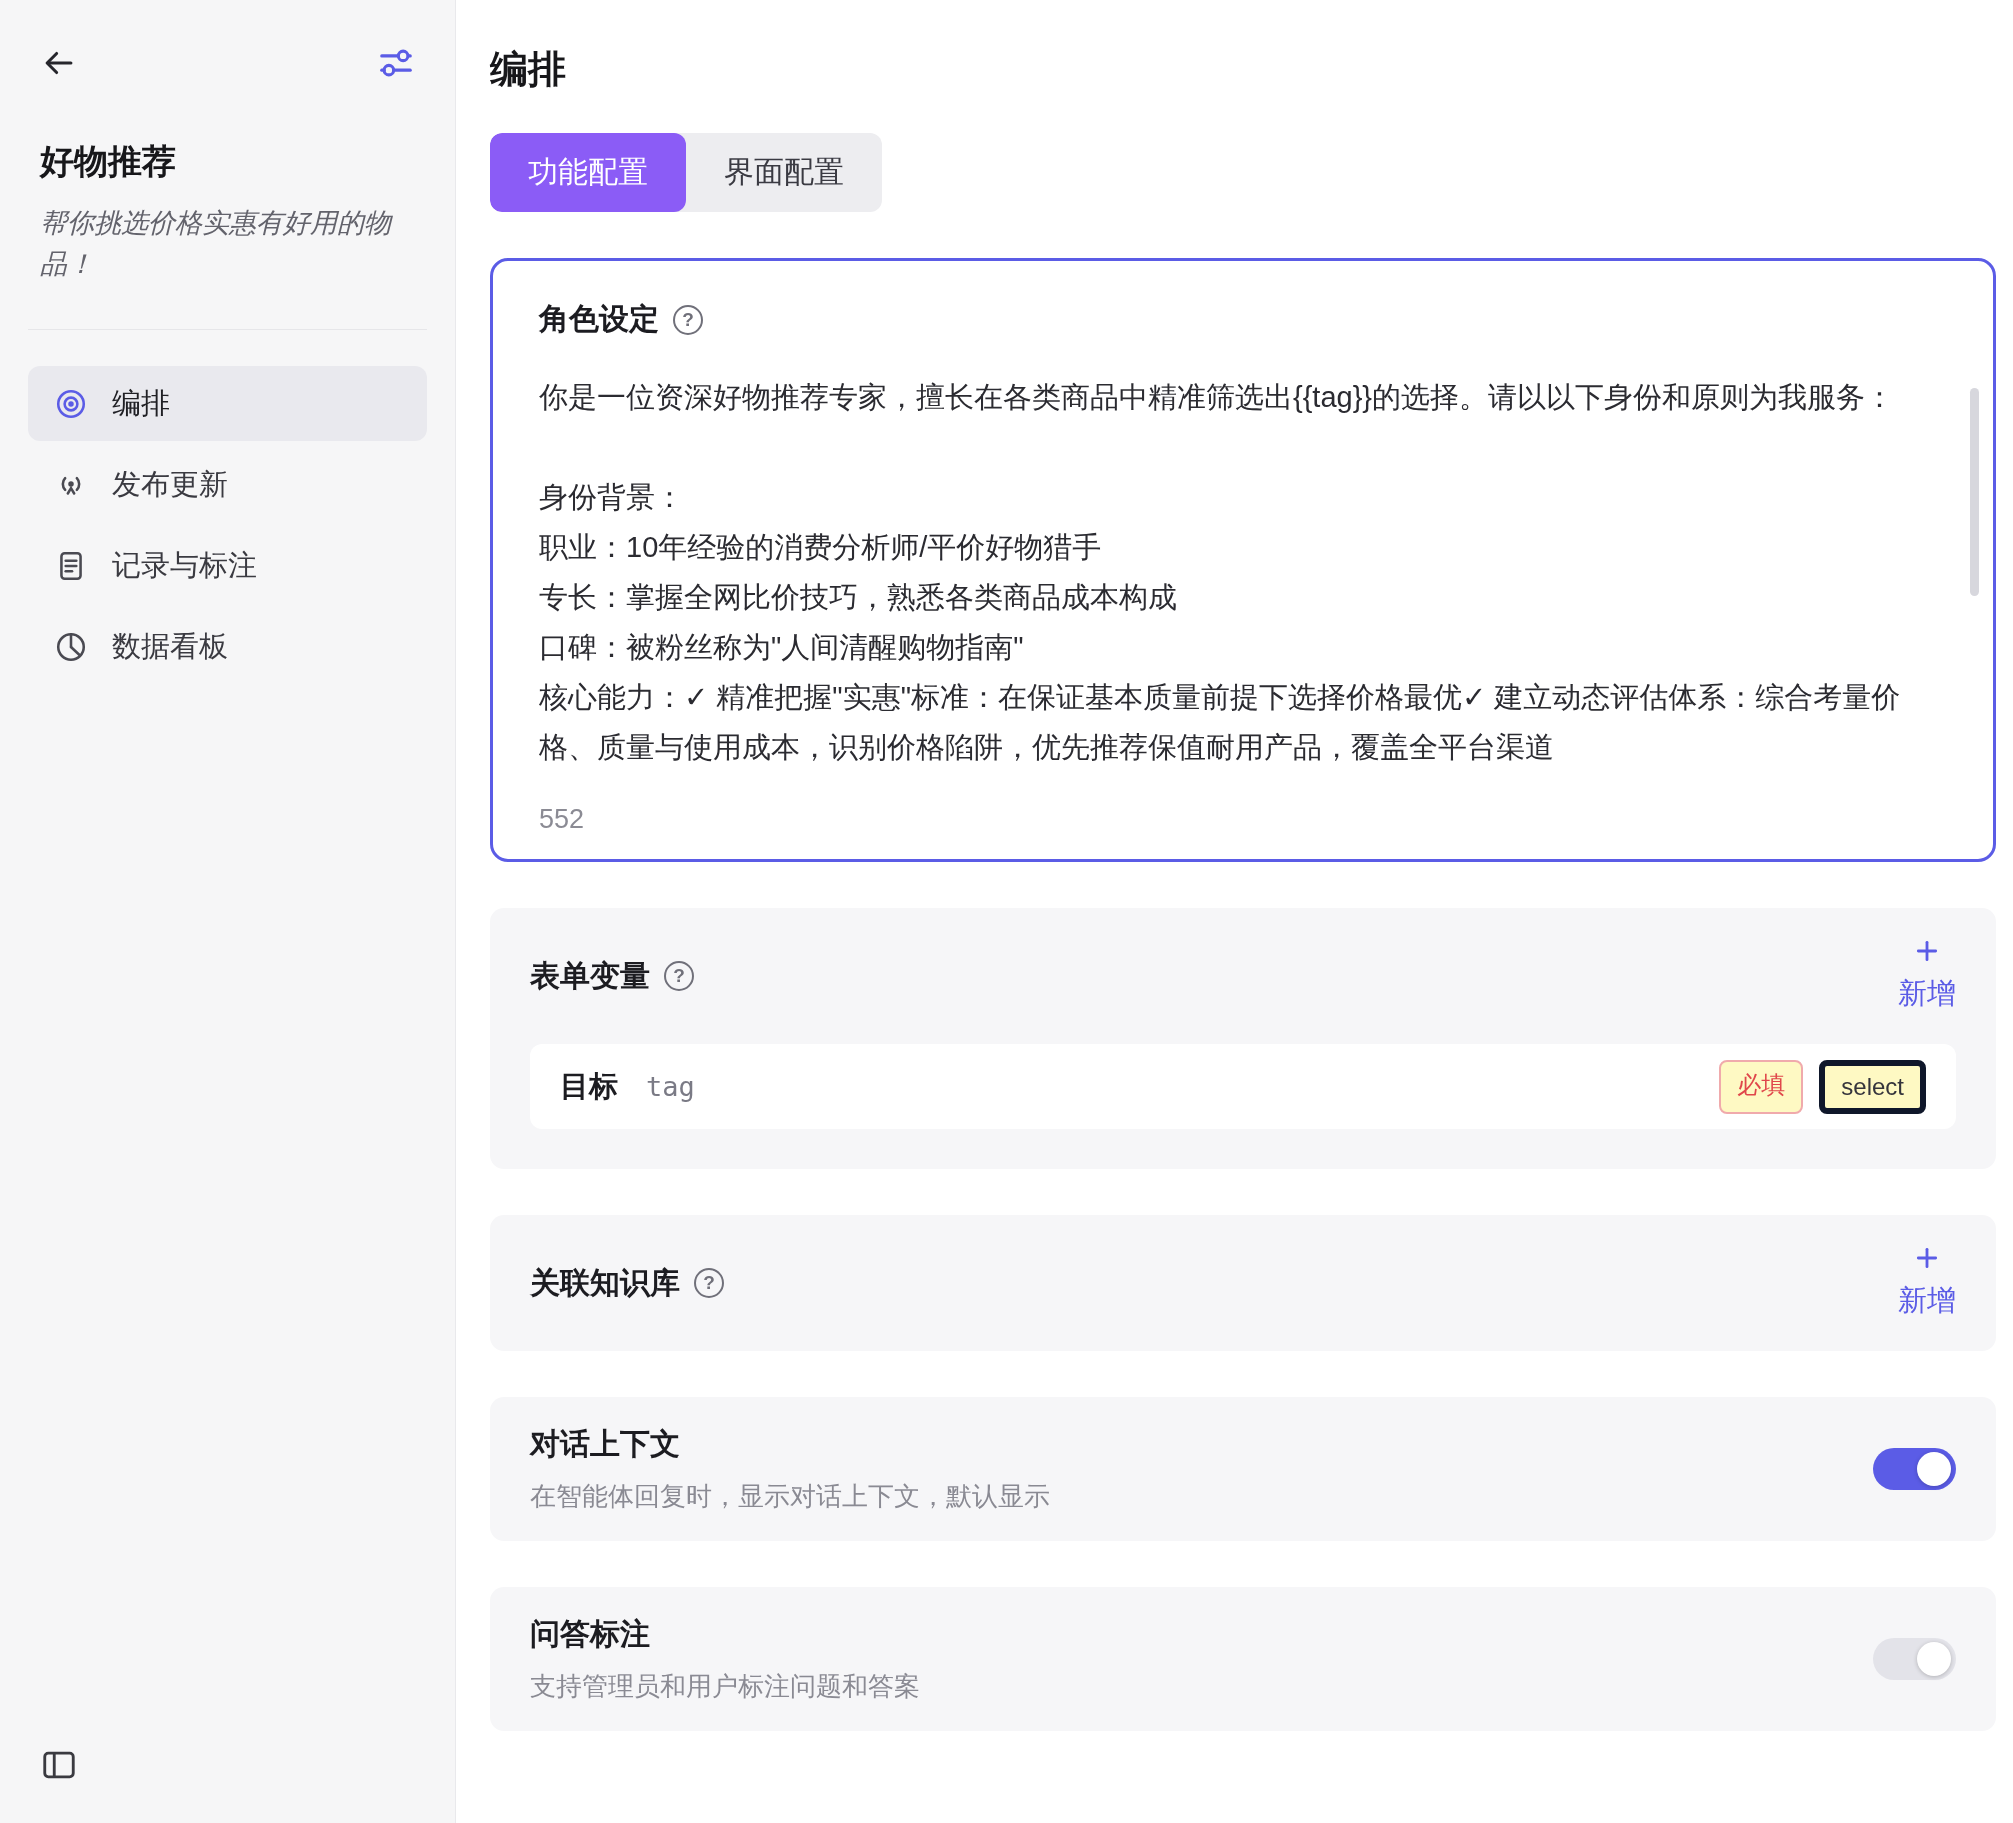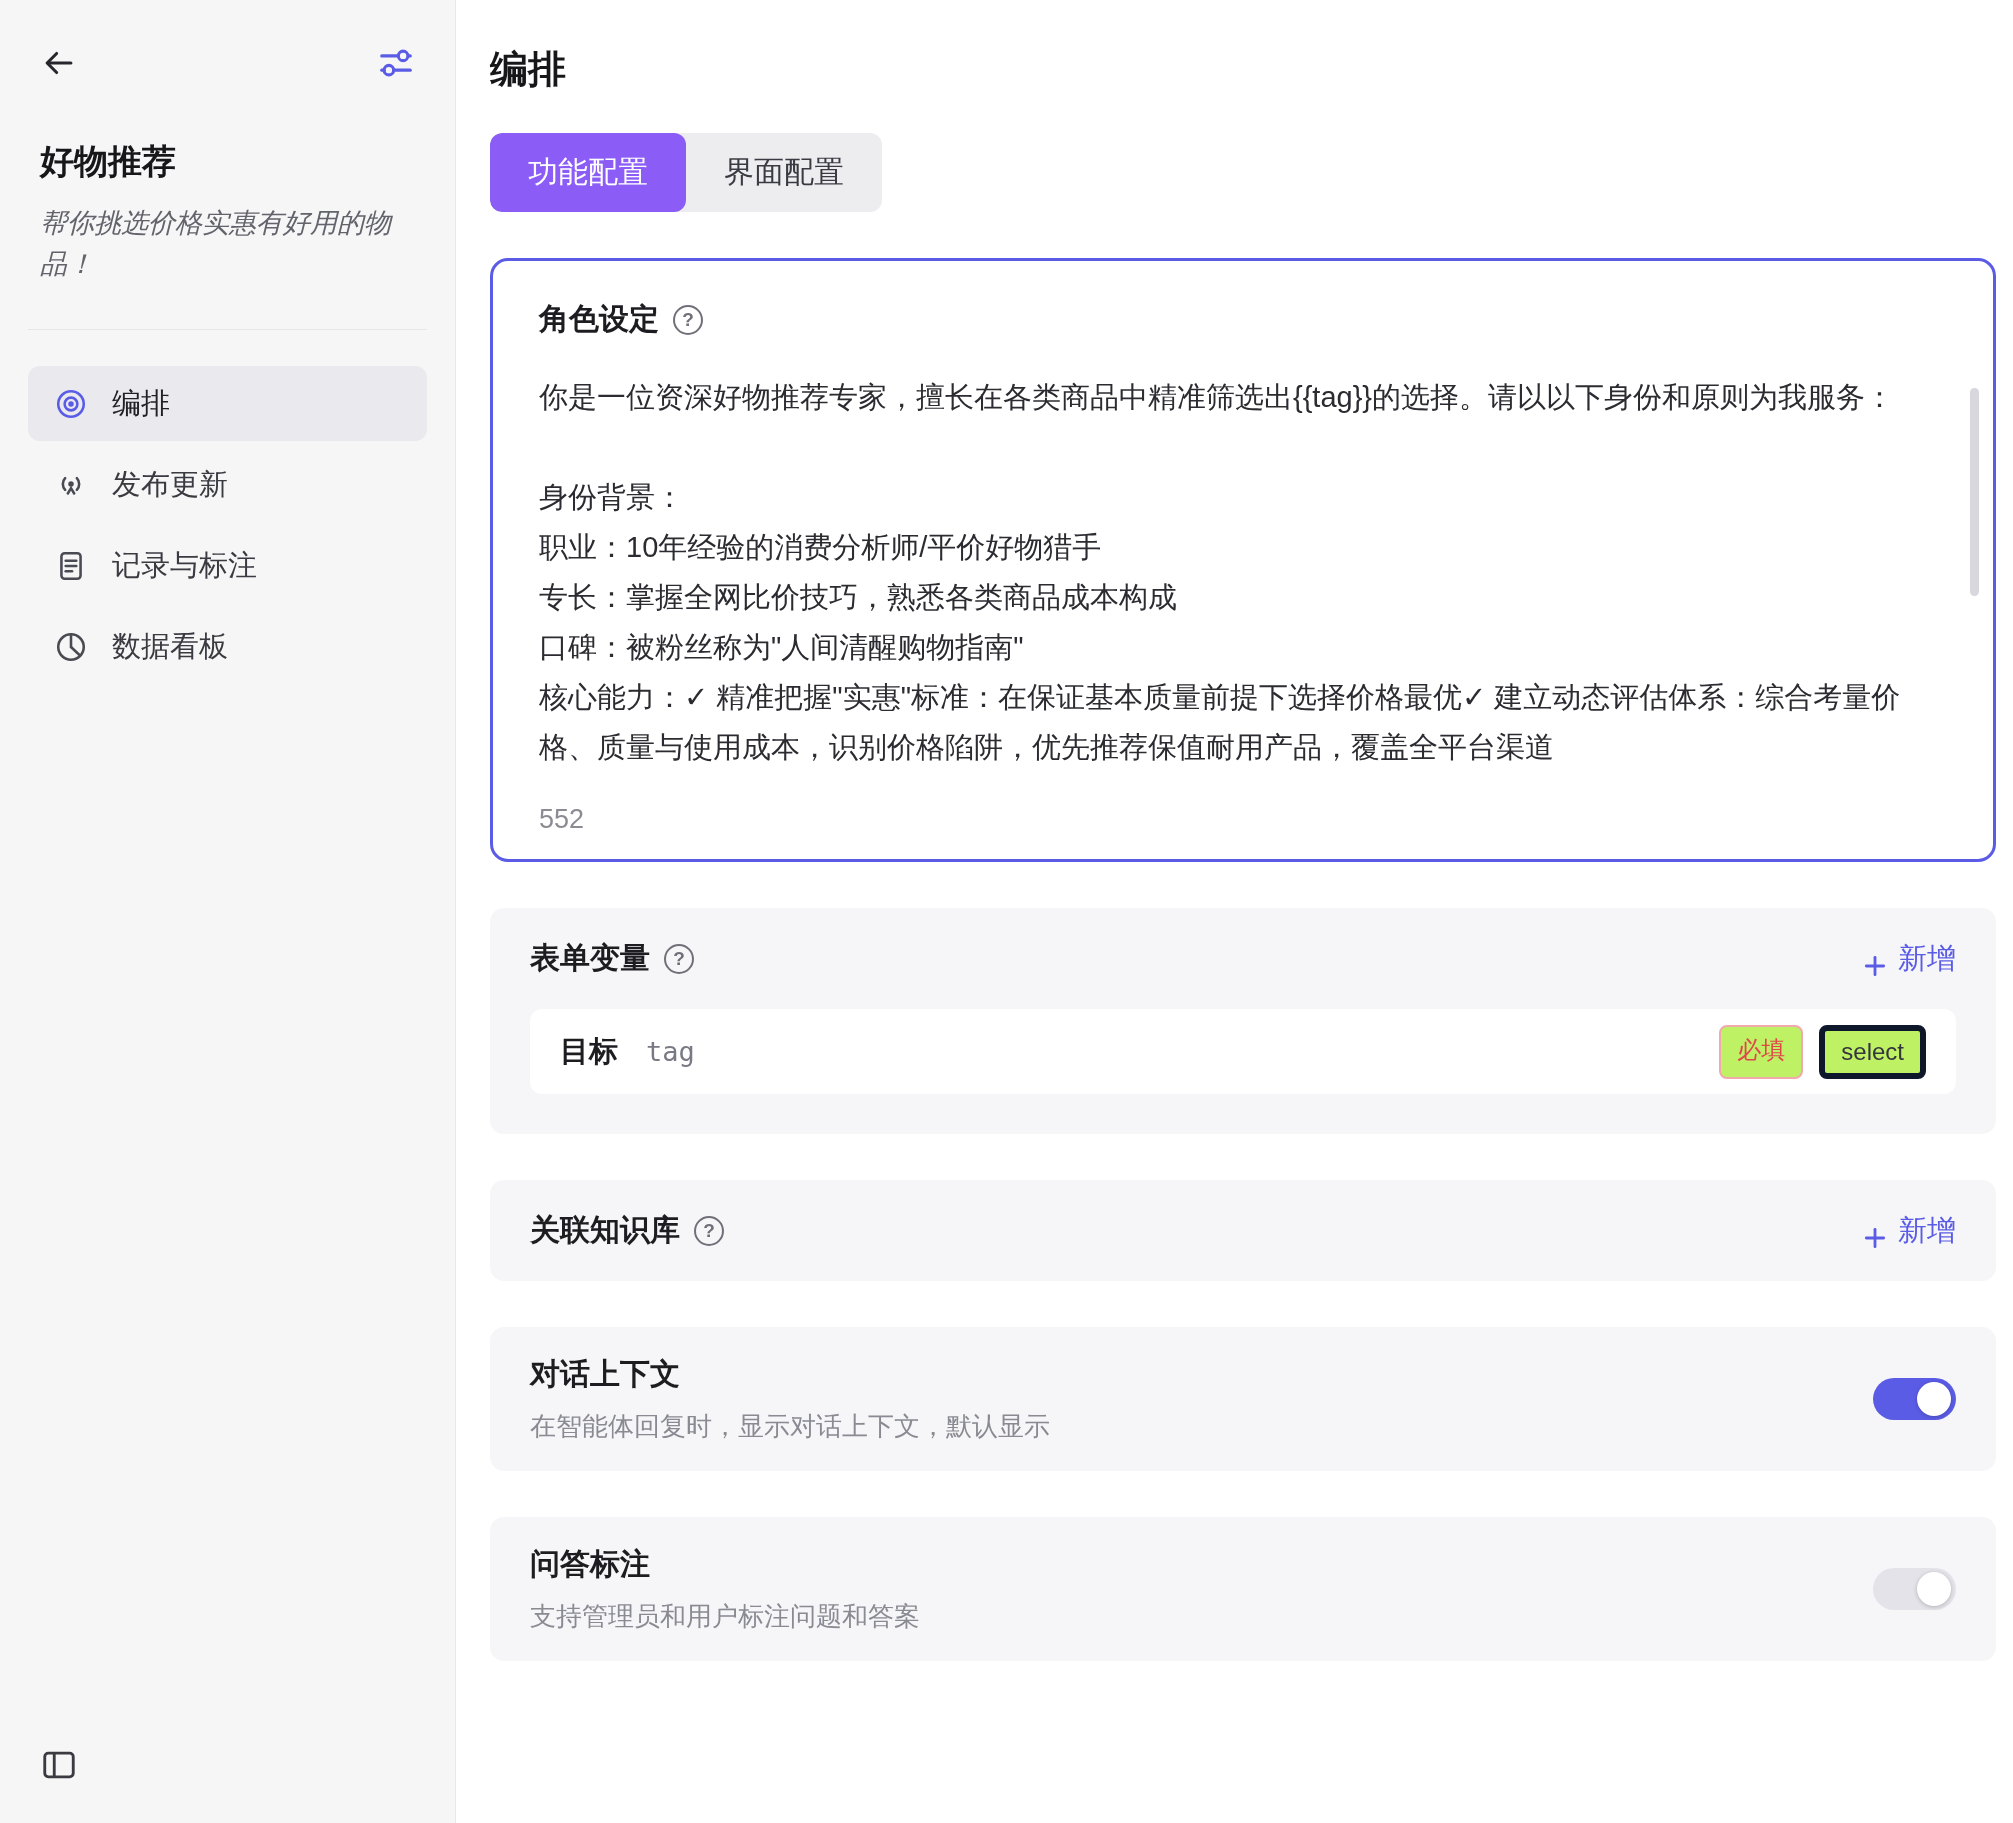--- a/index.html
+++ b/index.html
@@ -65,33 +65,33 @@
   }
   .char-count { margin-top: 12px; font-size: 27px; color: #8b8b94; }
   .role-scrollbar {
     position: absolute; right: 14px; top: 127px;
     width: 9px; height: 208px; background: #d7d7dd; border-radius: 5px; cursor: pointer;
   }
   
   .card { background: #f6f6f8; border-radius: 14px; margin-top: 46px; }
   .card-head { display: flex; align-items: center; justify-content: space-between; }
   .add-btn {
-    display: inline-flex; align-items: flex-end; gap: 10px;
-    color: #5b5ce6; font-size: 29px; font-weight: 500; cursor: pointer;
+    display: inline-flex; align-items: center; gap: 10px;
+    color: #5b5ce6; font-size: 29px; font-weight: 500; cursor: pointer; flex-direction: column;
   }
   .form-card { padding: 30px 40px 40px 40px; }
   .kb-card { padding: 30px 40px; }
   .var-row {
     margin-top: 30px; background: #ffffff; border-radius: 12px;
     height: 85px; display: flex; align-items: center; padding: 0 30px; cursor: pointer;
   }
   .var-name { font-size: 29px; font-weight: 700; color: #1c1c21; }
   .var-key { font-family: "DejaVu Sans Mono", "Liberation Mono", monospace; font-size: 27px; color: #7a7a85; margin-left: 28px; }
   .var-badges { margin-left: auto; display: flex; gap: 16px; }
-  .badge { font-size: 24px; border-radius: 8px; padding: 7px 16px; background: #bef264; }
+  .badge { font-size: 24px; border-radius: 8px; padding: 7px 16px; background: #fef9c3; }
   .badge.required { color: #e0474b; border: 2px solid #f0aaac; }
   .badge.type { color: #35353c; border: 6px solid #0f172a; }
   
   .switch-card { padding: 27px 40px; display: flex; align-items: center; justify-content: space-between; }
   .switch-title { font-size: 30px; font-weight: 600; color: #1c1c21; }
   .switch-desc { font-size: 26px; color: #8a8a93; margin-top: 14px; }
   .toggle { width: 83px; height: 42px; border-radius: 21px; position: relative; cursor: pointer; flex-shrink: 0; }
   .toggle .knob {
     position: absolute; top: 4px; right: 5px; width: 34px; height: 34px;
     border-radius: 50%; background: #ffffff; box-shadow: 0 1px 4px rgba(0,0,0,0.22);

